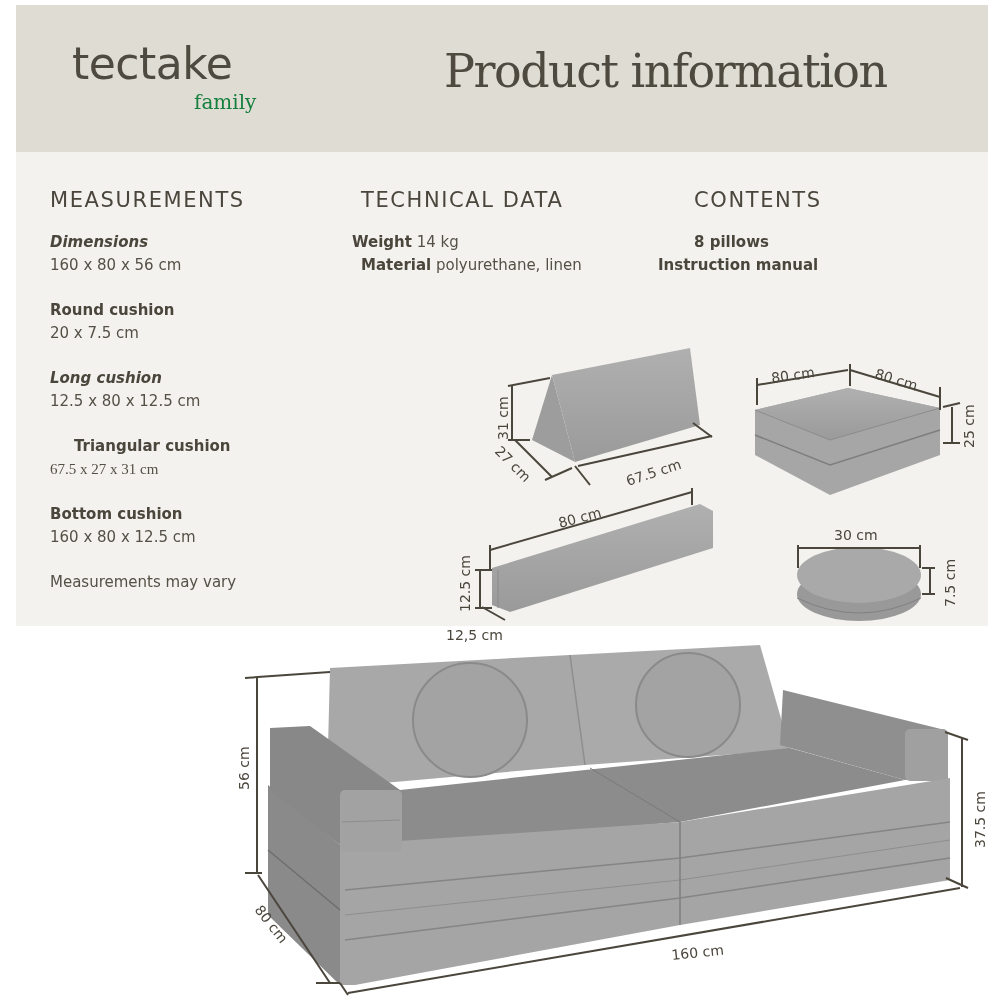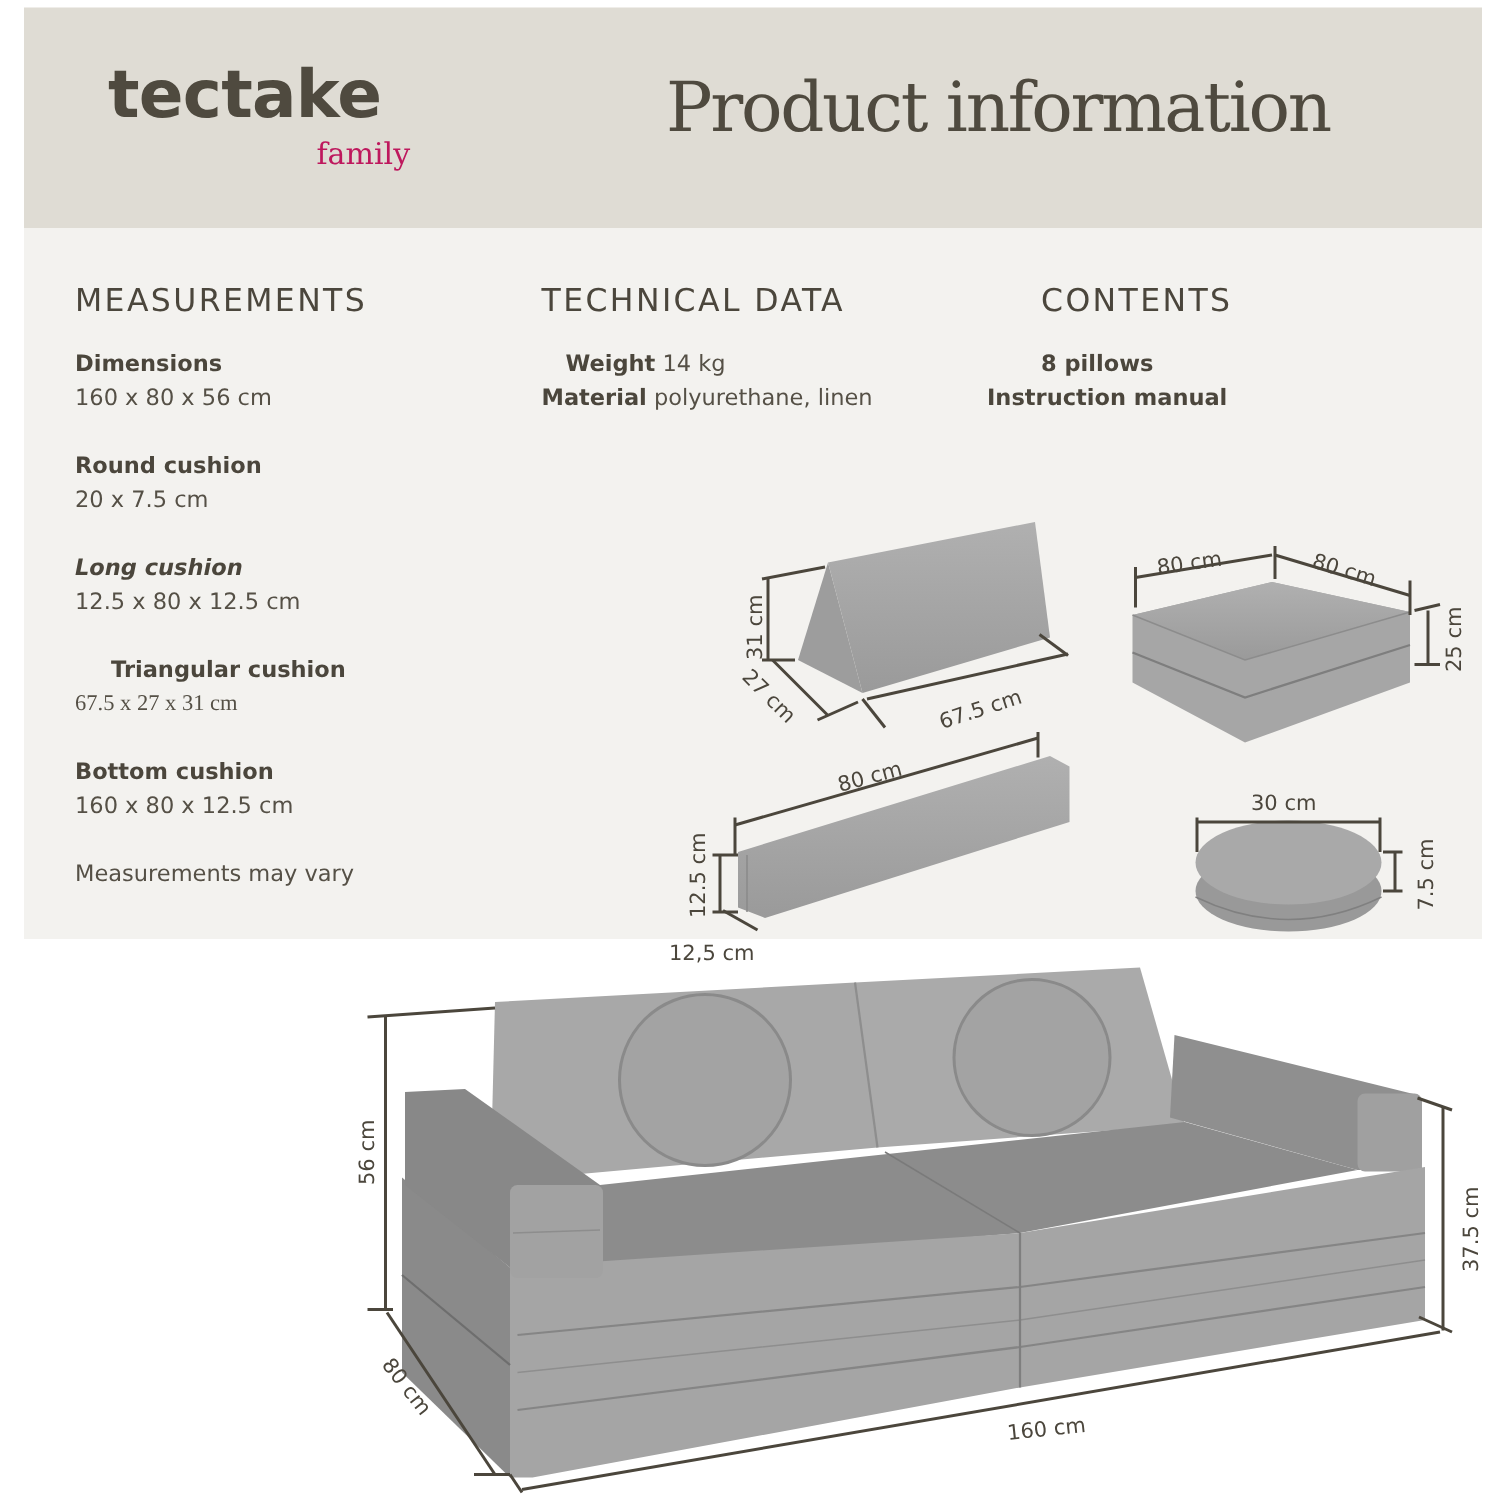--- a/index.html
+++ b/index.html
@@ -1,24 +1,24 @@
 <!DOCTYPE html>
 <html><head>
 <meta charset="utf-8">
 <style>
   html, body { margin:0; padding:0; }
   body { width:1000px; height:1000px; background:#ffffff; position:relative; overflow:hidden;
          font-family:"DejaVu Sans", sans-serif; color:#4b463c; }
   .header { position:absolute; left:16px; top:5px; width:972px; height:147px; background:#dfdcd4; }
   .body-panel { position:absolute; left:16px; top:152px; width:972px; height:474px; background:#f3f2ef; }
   .logo { position:absolute; left:72px; top:42px; width:200px; }
-  .logo-main { position:absolute; left:0; top:0; font-family:"DejaVu Sans", sans-serif; font-weight:bold;
+  .logo-main { position:absolute; left:0; top:0; font-family:"DejaVu Sans", sans-serif; font-weight:normal;
                font-size:44px; letter-spacing:-0.5px; color:#4f4a3f; line-height:1; }
   .logo-sub { position:absolute; left:122px; top:50px; font-family:"DejaVu Serif", serif; font-size:20px;
-              color:#be185d; line-height:1;margin-left:17px; }
+              color:#15803d; line-height:1; }
   .title { position:absolute; left:444px; top:48px; font-family:"DejaVu Serif", serif; font-size:46px;
            color:#4f4a3f; letter-spacing:-1.5px; line-height:1; white-space:nowrap; }
   .section-h { position:absolute; font-family:"DejaVu Sans", sans-serif; font-size:21px; letter-spacing:1.6px;
                color:#4b463c; font-weight:normal; line-height:1; white-space:nowrap; }
   .lbl { position:absolute; font-size:15px; font-weight:bold; color:#4b463c; line-height:1; white-space:nowrap; }
   .val { position:absolute; font-size:15px; color:#555046; line-height:1; white-space:nowrap; }
   .inline { position:absolute; font-size:15px; color:#555046; line-height:1; white-space:nowrap; }
   .inline b { color:#4b463c; }
   svg { position:absolute; left:0; top:0; }
   .dim { font-family:"DejaVu Sans", sans-serif; font-size:14px; fill:#4b463c; }
@@ -29,34 +29,34 @@
 <div class="header"></div>
 <div class="body-panel"></div>
 
 <div class="logo">
   <span class="logo-main">tectake</span>
   <span class="logo-sub">family</span>
 </div>
 <div class="title">Product information</div>
 
 <div class="section-h" style="left:50px;top:190px;">MEASUREMENTS</div>
-<div class="lbl" style="left:50px;top:235px;">Dimensions</div>
+<div class="lbl" style="left:50px;top:235px;font-style:italic;">Dimensions</div>
 <div class="val" style="left:50px;top:258px;">160 x 80 x 56 cm</div>
 <div class="lbl" style="left:50px;top:303px;">Round cushion</div>
 <div class="val" style="left:50px;top:326px;">20 x 7.5 cm</div>
 <div class="lbl" style="left:50px;top:371px;font-style:italic;">Long cushion</div>
 <div class="val" style="left:50px;top:394px;">12.5 x 80 x 12.5 cm</div>
 <div class="lbl" style="left:50px;top:439px;margin-left:24px;">Triangular cushion</div>
 <div class="val" style="left:50px;top:462px;font-family:Liberation Serif, serif;">67.5 x 27 x 31 cm</div>
 <div class="lbl" style="left:50px;top:507px;">Bottom cushion</div>
 <div class="val" style="left:50px;top:530px;">160 x 80 x 12.5 cm</div>
 <div class="val" style="left:50px;top:575px;">Measurements may vary</div>
 
 <div class="section-h" style="left:361px;top:190px;">TECHNICAL DATA</div>
-<div class="inline" style="left:377px;top:235px;text-align:center;">
+<div class="inline" style="left:352px;top:235px;text-align:center;">
   <b>Weight</b>
   <span>14 kg</span>
 </div>
 <div class="inline" style="left:361px;top:258px;">
   <b>Material</b>
   <span>polyurethane, linen</span>
 </div>
 
 <div class="section-h" style="left:694px;top:190px;">CONTENTS</div>
 <div class="lbl" style="left:694px;top:235px;">8 pillows</div>

